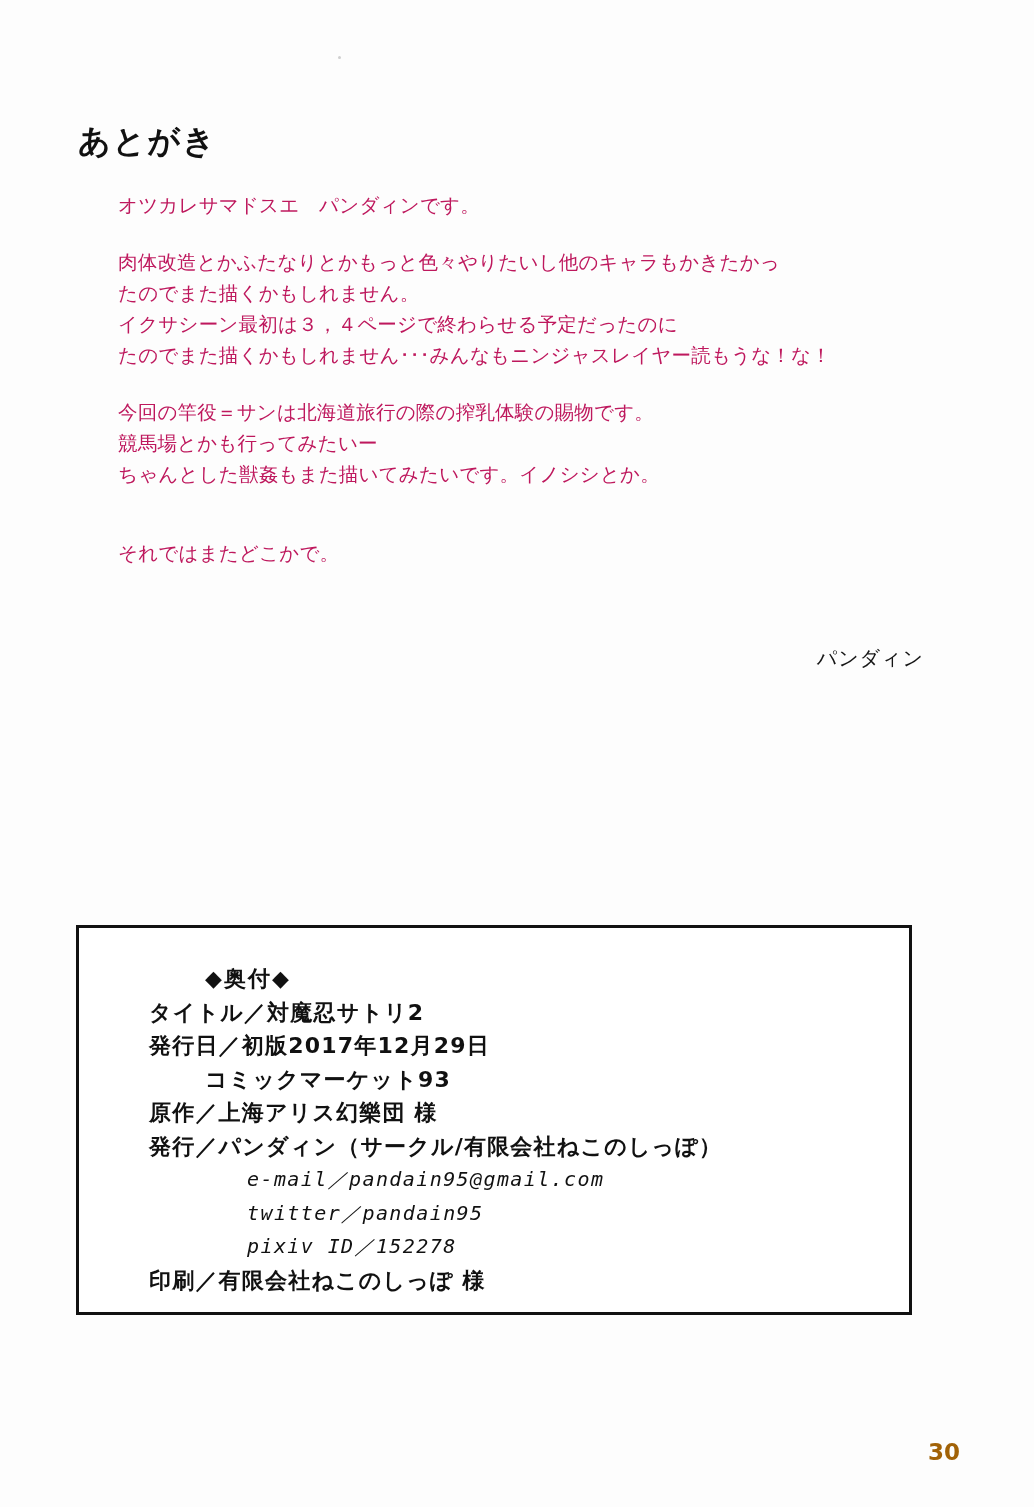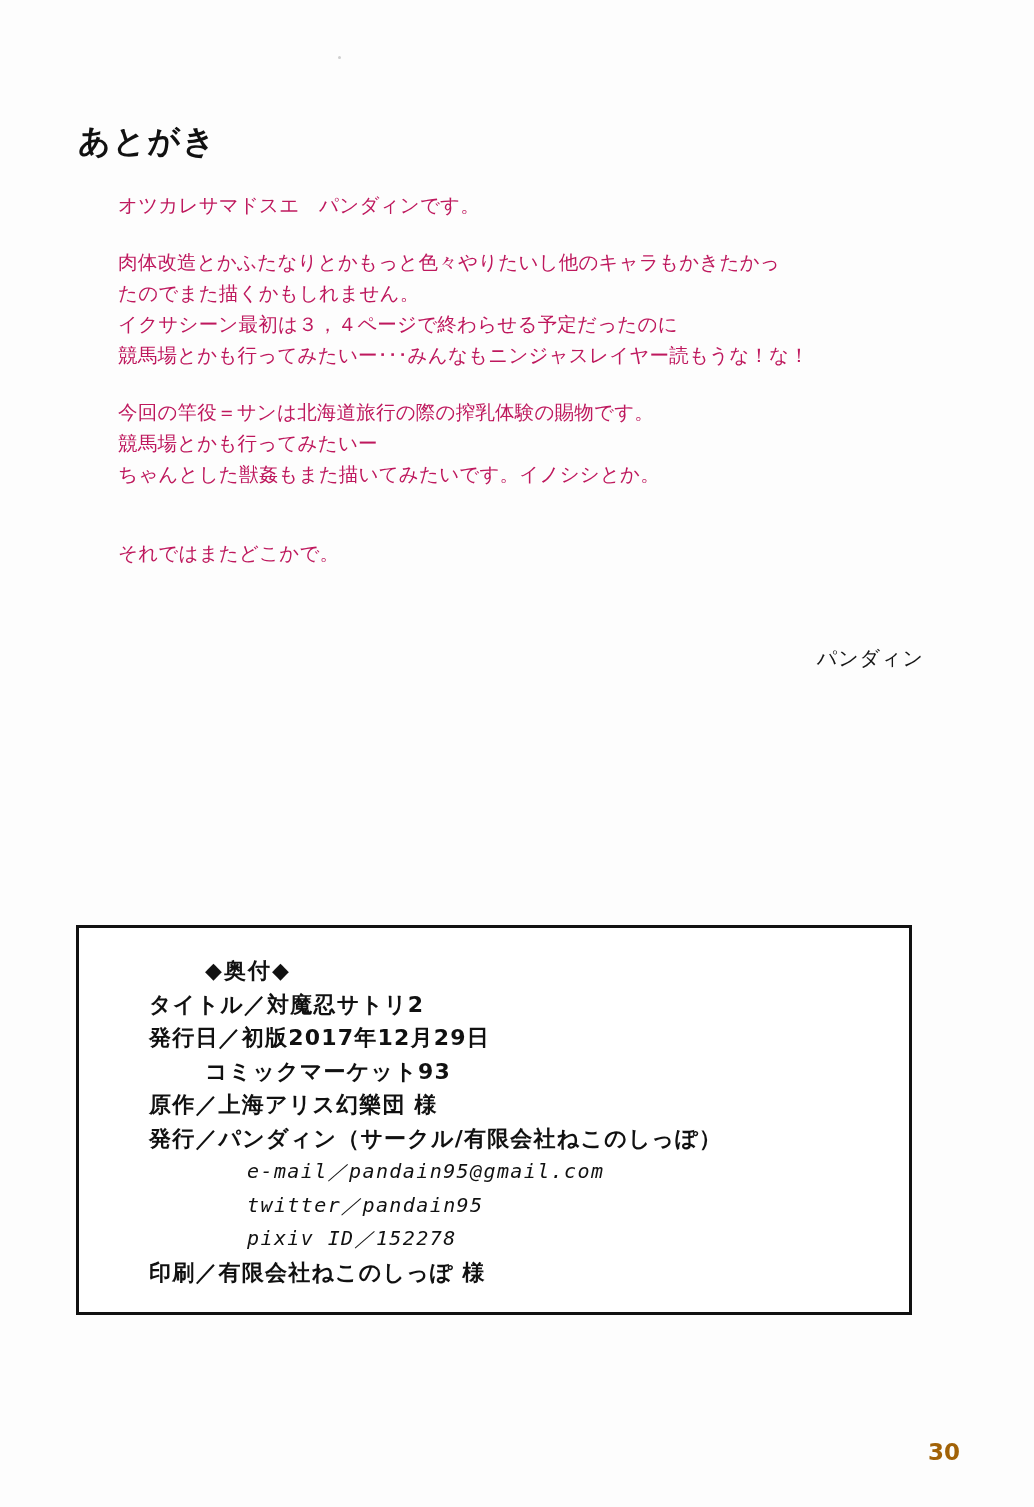--- a/index.html
+++ b/index.html
@@ -93,20 +93,21 @@
   .colophon-inner .row.mono {
     font-family: "DejaVu Sans Mono", "Liberation Mono", monospace;
     font-weight: 400;
     font-size: 20px;
     letter-spacing: 1.4px;
     font-style: italic;
   }
   .colophon-inner .row.center-head {
     font-weight: 700;
     letter-spacing: 2px;
+    margin-top: 8px;
   }
   .indent-1 { padding-left: 56px; }
   .indent-2 { padding-left: 98px; }
 
   
   .page-number {
     position: absolute;
     right: 74px;
     bottom: 42px;
     font-size: 23px;
@@ -138,21 +139,21 @@
 
     <div class="para">
       <span class="line">オツカレサマドスエ　パンダィンです。</span>
     </div>
 
 
     <div class="para">
       <span class="line">肉体改造とかふたなりとかもっと色々やりたいし他のキャラもかきたかっ</span>
       <span class="line">たのでまた描くかもしれません。</span>
       <span class="line">イクサシーン最初は３，４ページで終わらせる予定だったのに</span>
-      <span class="line">競馬場とかも行ってみたいー･･･みんなもニンジャスレイヤー読もうな！な！</span>
+      <span class="line">たのでまた描くかもしれません･･･みんなもニンジャスレイヤー読もうな！な！</span>
     </div>
 
     <div class="para">
       <span class="line">今回の竿役＝サンは北海道旅行の際の搾乳体験の賜物です。</span>
       <span class="line">競馬場とかも行ってみたいー</span>
       <span class="line">ちゃんとした獣姦もまた描いてみたいです。イノシシとか。</span>
     </div>
     <div class="spacer-big"></div>
 
     <div class="para">

